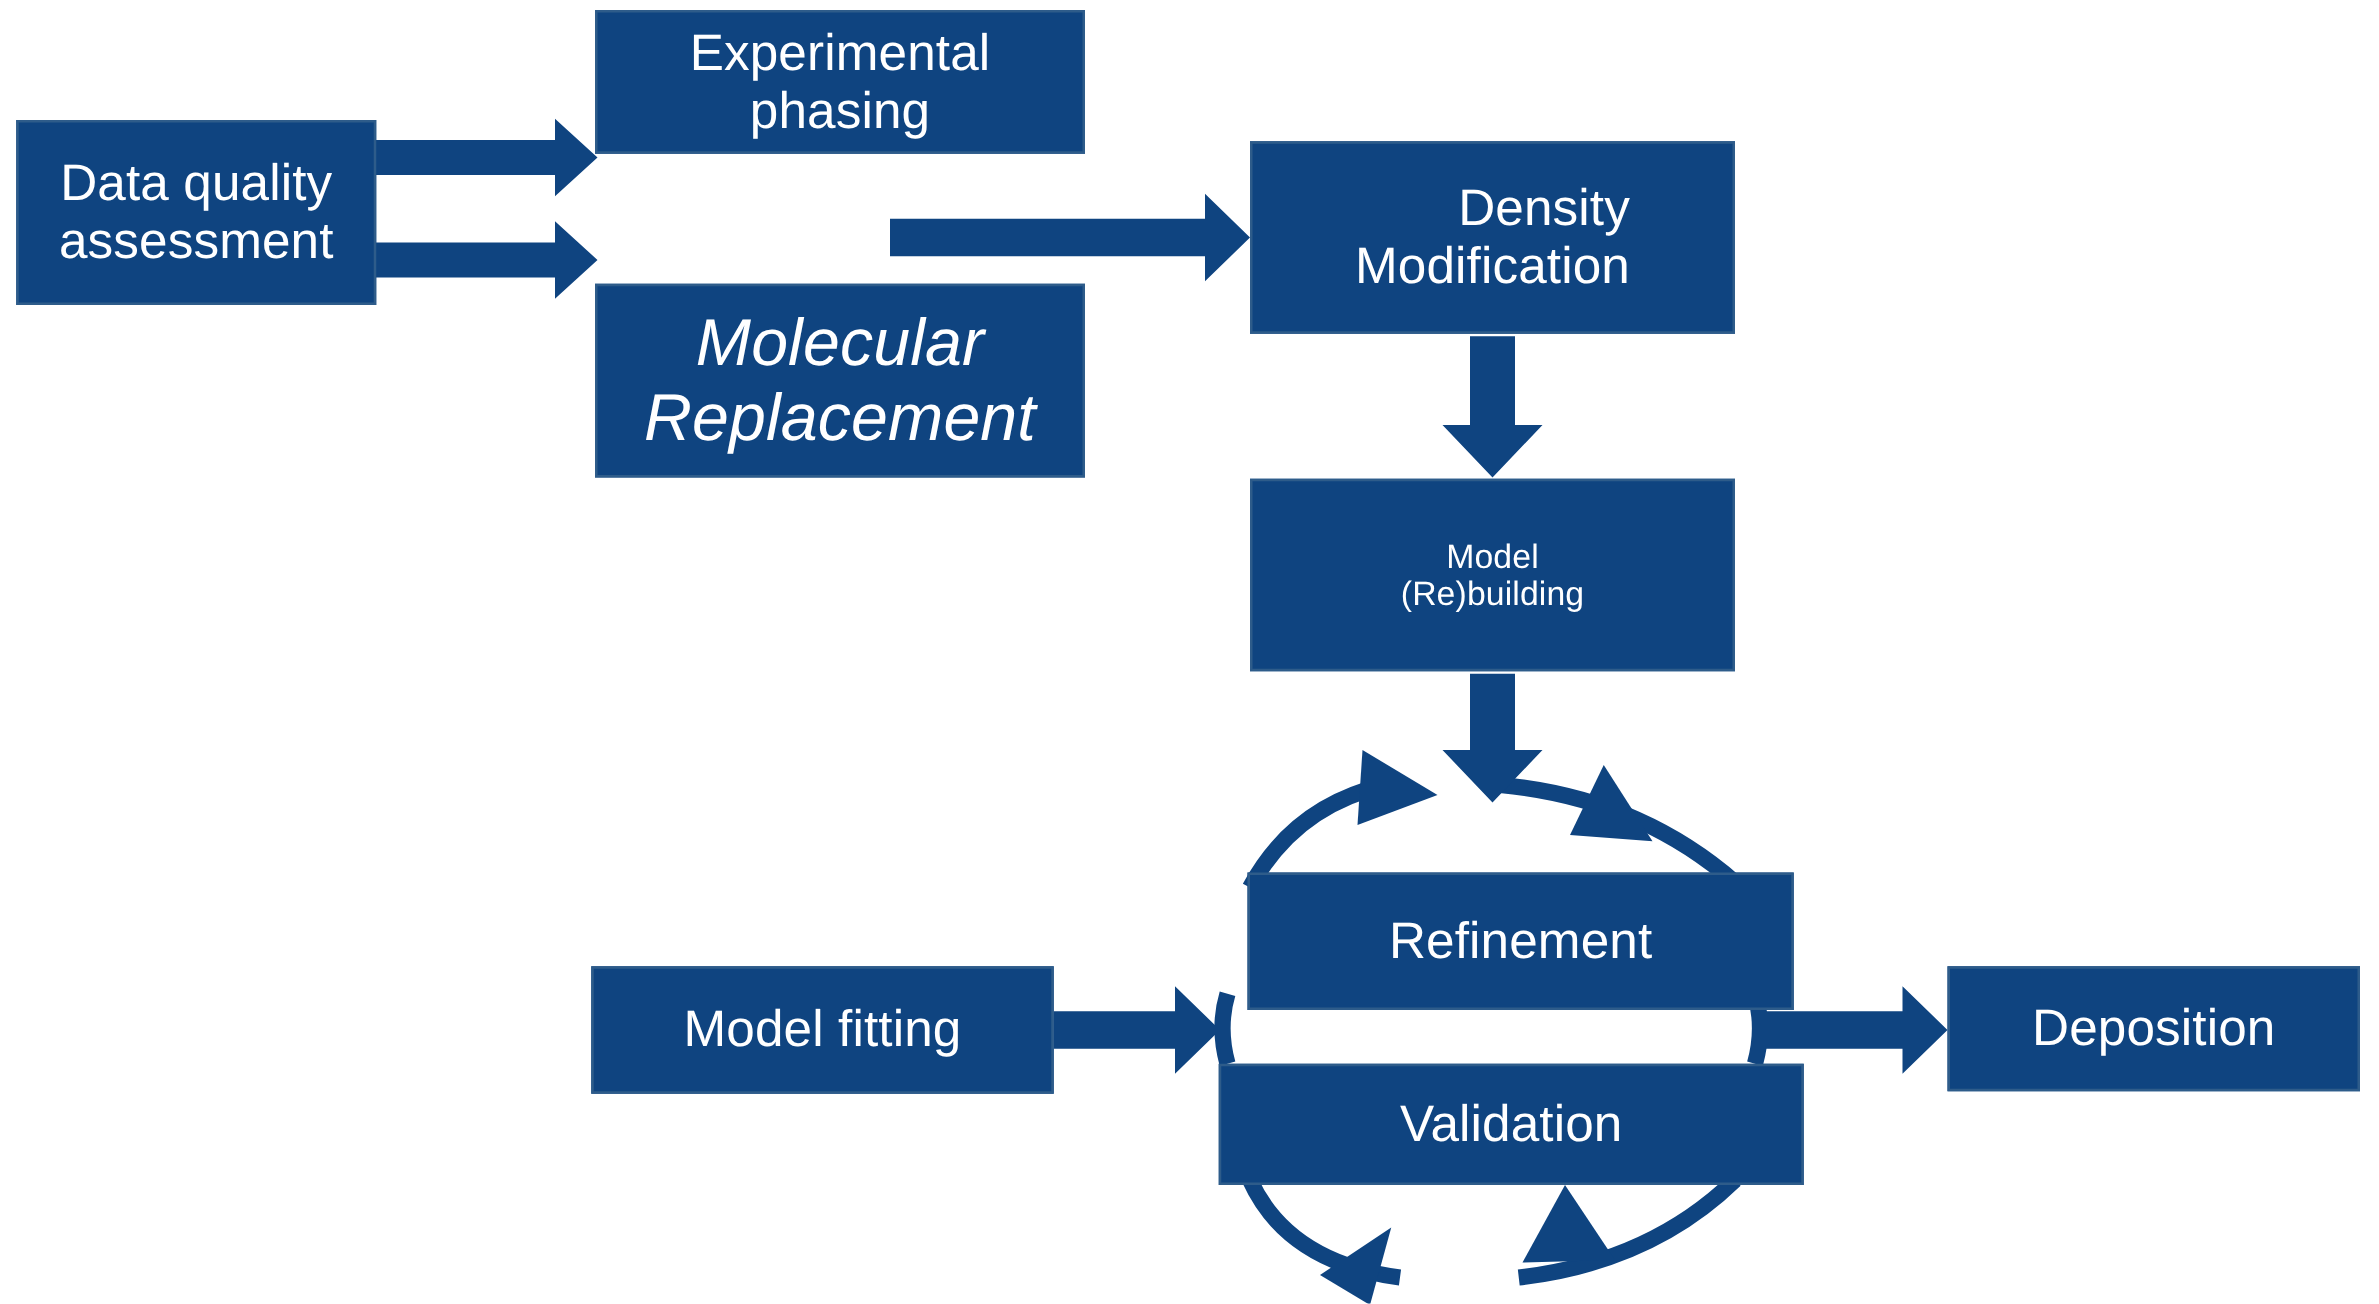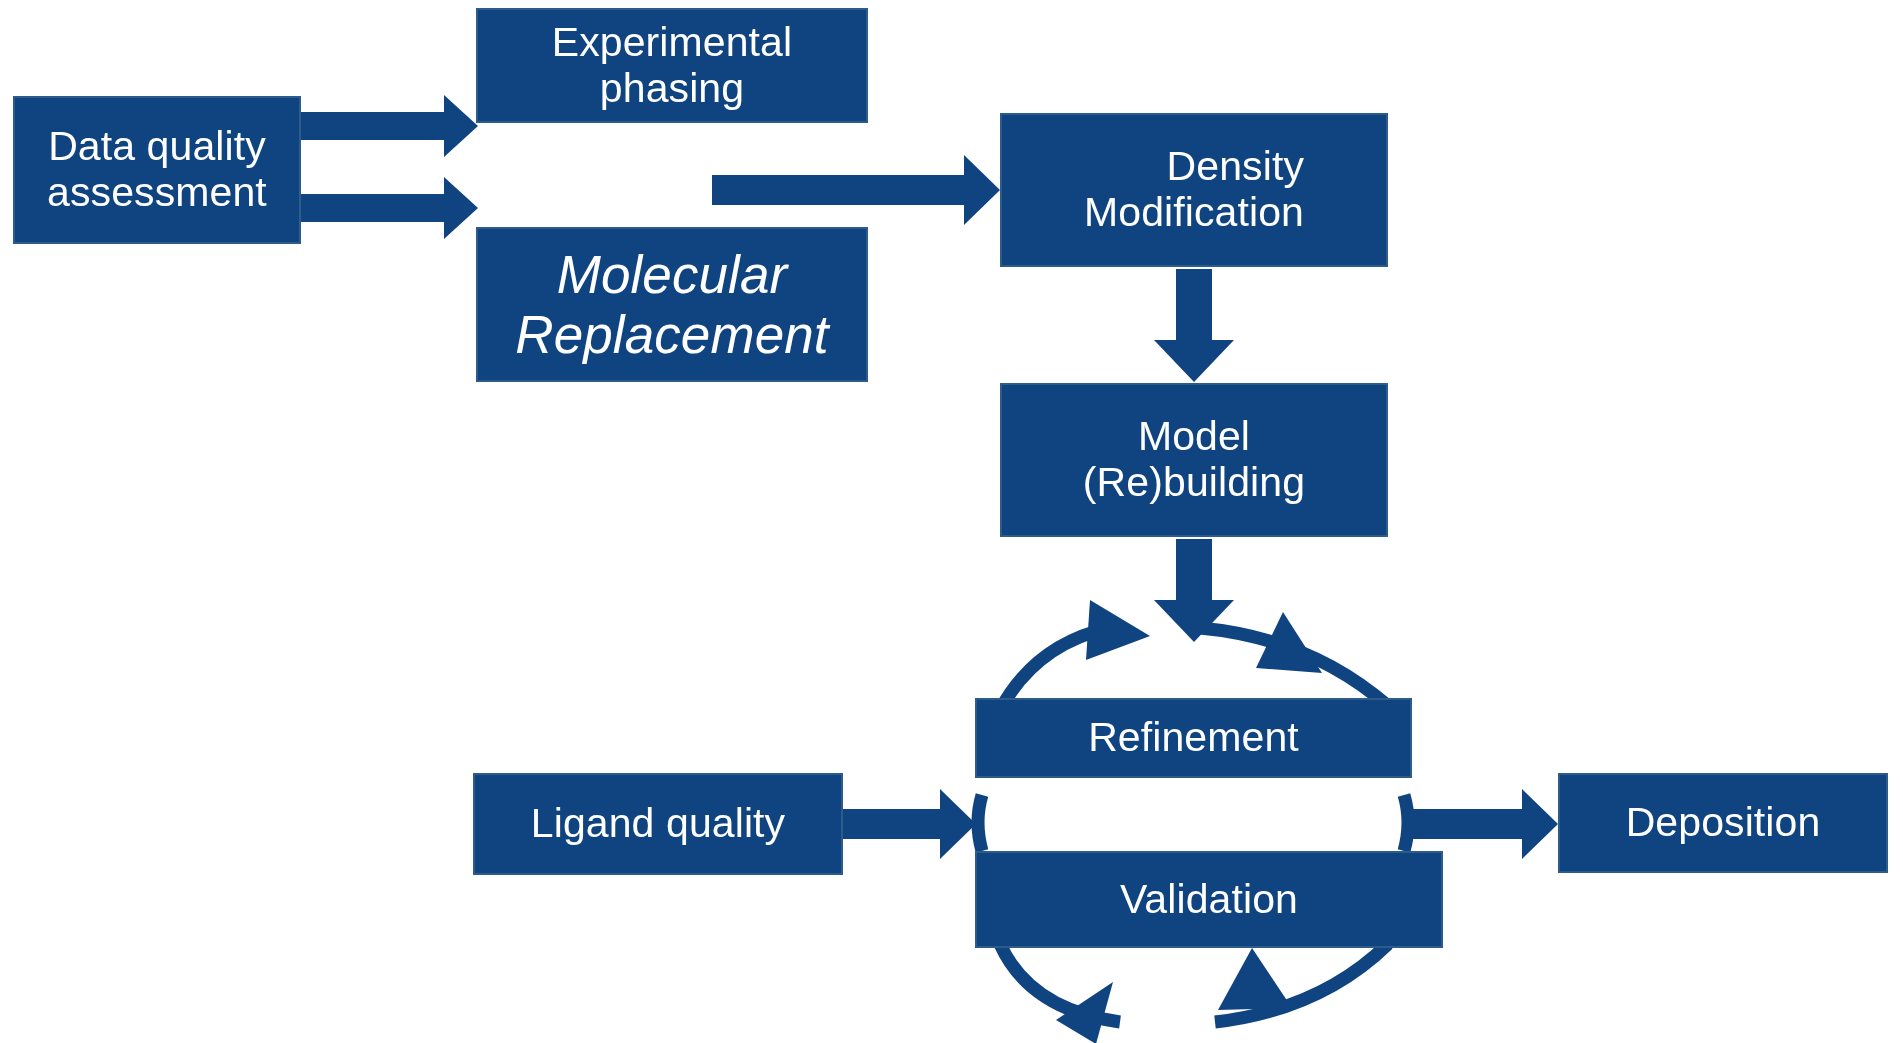--- a/index.html
+++ b/index.html
@@ -100,24 +100,24 @@
 
   <div class="node" style="left:476px; top:8px; width:392px; height:115px; font-size:41px;">Experimental
 phasing</div>
 
   <div class="node" style="left:476px; top:227px; width:392px; height:155px; font-size:53px;font-style:italic;">Molecular
 Replacement</div>
 
   <div class="node" style="left:1000px; top:113px; width:388px; height:154px; font-size:41px;text-align:right;">Density
 Modification</div>
 
-  <div class="node" style="left:1000px; top:383px; width:388px; height:154px; font-size:41px;">Model
+  <div class="node" style="left:1000px; top:383px; width:388px; height:154px; font-size:27px;">Model
 (Re)building</div>
 
-  <div class="node" style="left:975px; top:698px; width:437px; height:80px; font-size:41px;">Refinement</div>
+  <div class="node" style="left:998px; top:698px; width:437px; height:110px; font-size:41px;">Refinement</div>
 
   <div class="node" style="left:975px; top:851px; width:468px; height:97px; font-size:41px;">Validation</div>
 
-  <div class="node" style="left:473px; top:773px; width:370px; height:102px; font-size:41px;">Ligand quality</div>
+  <div class="node" style="left:473px; top:773px; width:370px; height:102px; font-size:41px;">Model fitting</div>
 
   <div class="node" style="left:1558px; top:773px; width:330px; height:100px; font-size:41px;">Deposition</div>
 
 </div>
 
 </body></html>

